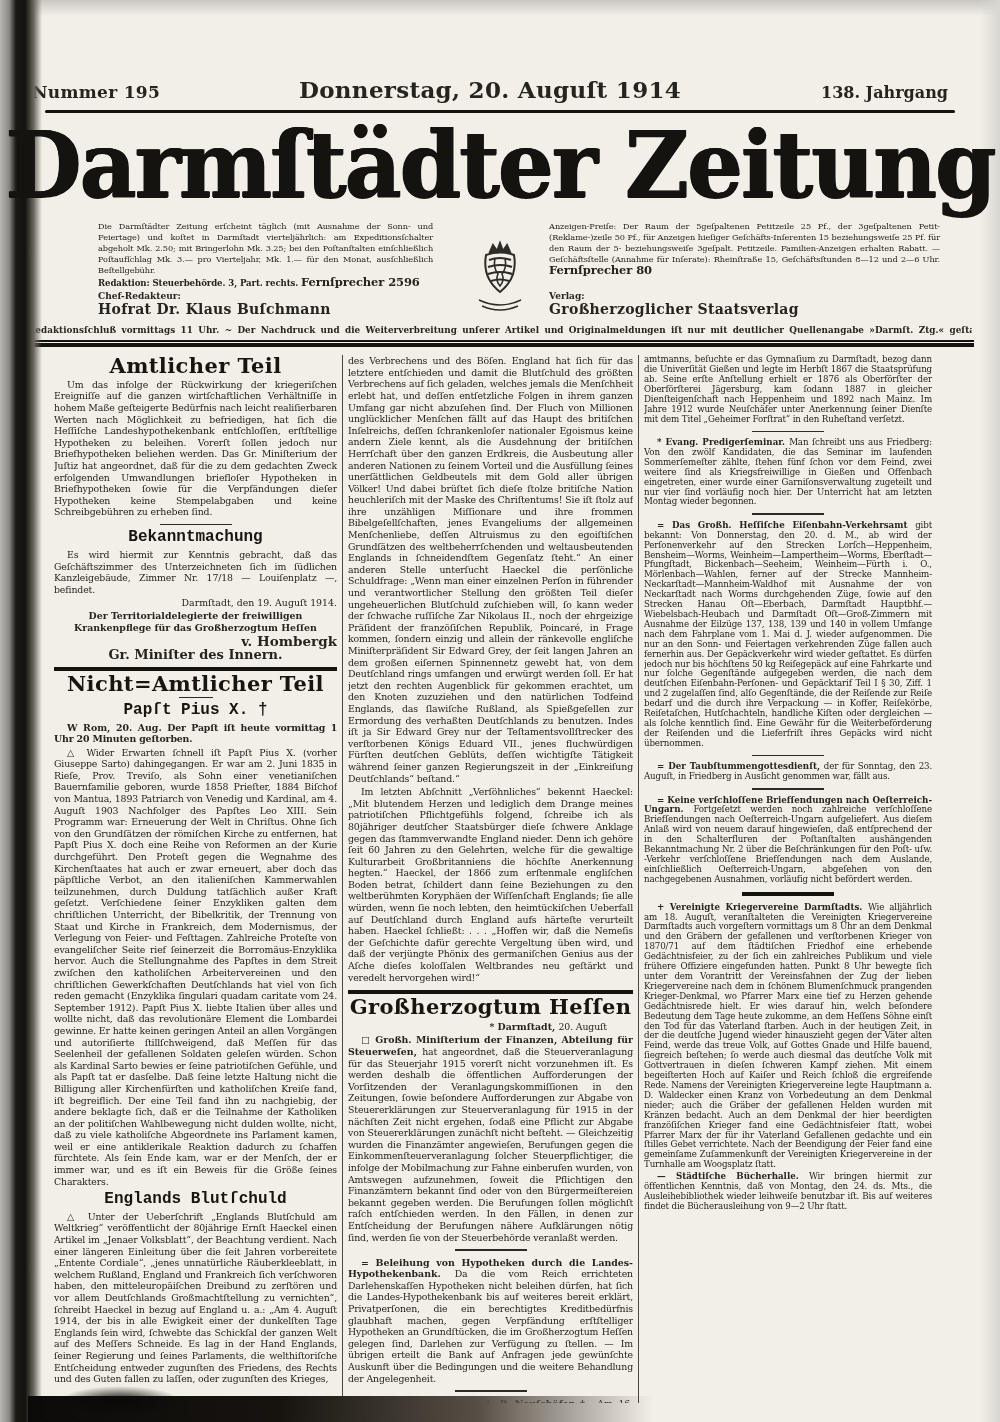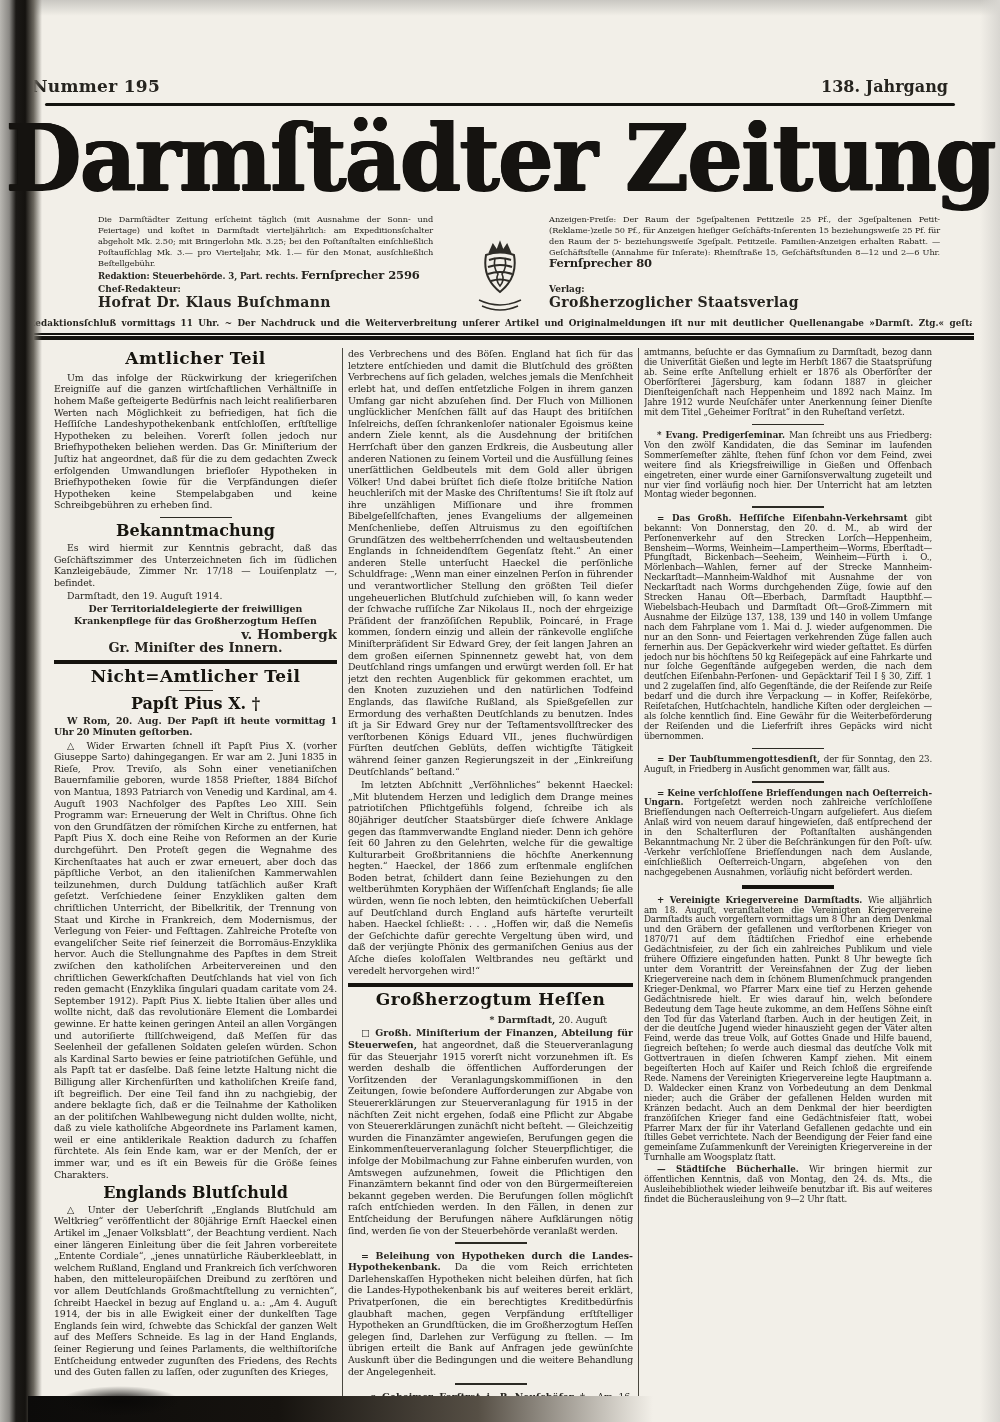--- a/index.html
+++ b/index.html
@@ -47,43 +47,44 @@
   .vrule{width:1px;background:#4a4840;margin:0 5px;flex:none;}
   .col{overflow:hidden;}
   .col1{width:283px;font-size:9.4px;line-height:11.6px;}
   .col2{width:285px;font-size:9.4px;line-height:11.6px;}
   .col3{width:288px;font-size:8.7px;line-height:9.9px;}
   .para{margin:0 0 2px;text-align:justify;text-indent:13px;letter-spacing:-.15px;}
   .para.noindent{text-indent:0;}
   .para.bold{font-weight:bold;}
   .para.dateline{text-align:right;padding-right:26px;text-indent:0;margin-top:8px;}
   .para b{letter-spacing:0;}
-  .h1{font-size:17px;font-weight:bold;text-align:center;margin:5px 0 7px;letter-spacing:.4px;color:#17150f;}
-  .h2{font-size:16px;font-weight:bold;text-align:center;margin:7px 0 5px;color:#17150f;}
+  .h1{font-size:21px;font-weight:bold;text-align:center;margin:5px 0 7px;letter-spacing:.4px;color:#17150f;}
+  .h2{font-size:16px;font-weight:bold;text-align:center;margin:7px 0 5px;color:#17150f;font-family:Liberation Mono, monospace;}
   .rule{background:#2c2a24;}
   .rule.short{width:72px;height:1.5px;margin:6px auto;}
   .rule.tiny{width:34px;height:1px;margin:3px auto;}
   .rule.thick{width:100%;height:4px;margin:7px 0;background:#15130e;}
   .rule.bold{width:92px;height:4px;margin:7px auto;background:#15130e;}
-  .line{margin:1px 0;}
+  .line{margin:1px 0;text-align:right;}
   .line.indent{text-indent:13px;}
   .line.centerbold{text-align:center;font-weight:bold;}
   .line.centerbig{text-align:right;font-weight:bold;font-size:13.5px;margin-top:3px;}
   .line.centermed{text-align:center;font-weight:bold;font-size:13px;}
 </style>
 </head>
 <body>
 
 <div class="page">
   <div class="edge-top"></div>
   <div class="edge-right"></div>
   <div class="spine"></div>
 
   <header class="hdr">
     <span class="issue">Nummer 195</span>
+    <span class="date">Donnerstag, 20. Auguſt 1914</span>
     <span class="vol">138. Jahrgang</span>
   </header>
   <div class="rule-header"></div>
 
   <h1 class="masthead">Darmſtädter Zeitung</h1>
 
   <div class="imprint-row">
     <div class="imp imp-left">
       <span>Die Darmſtädter Zeitung erſcheint täglich (mit Ausnahme der Sonn- und Feiertage) und koſtet in Darmſtadt vierteljährlich: am Expeditionsſchalter abgeholt Mk. 2.50; mit Bringerlohn Mk. 3.25; bei den Poſtanſtalten einſchließlich Poſtaufſchlag Mk. 3.— pro Vierteljahr, Mk. 1.— für den Monat, ausſchließlich Beſtellgebühr.</span>
       <div class="red-line">

